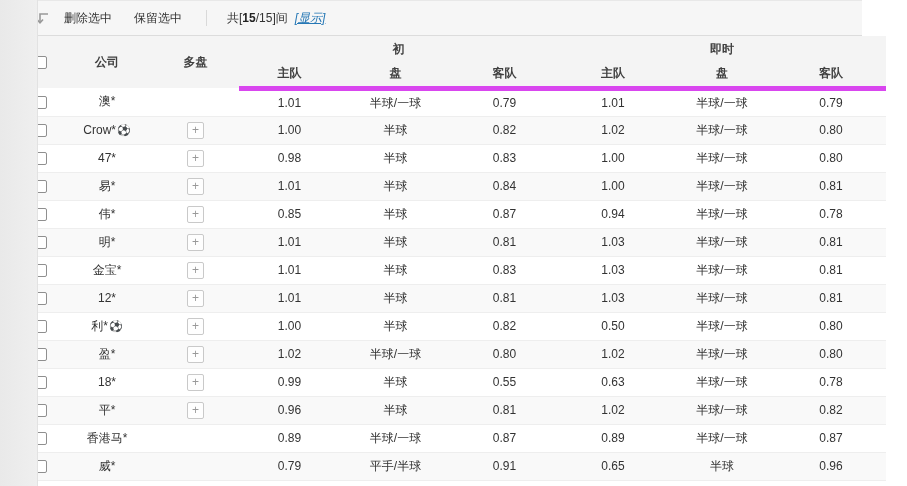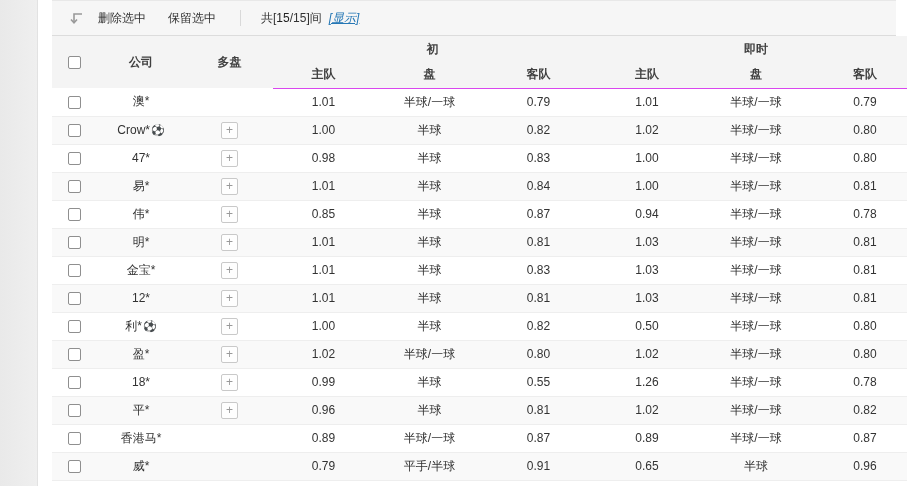--- a/index.html
+++ b/index.html
@@ -1,38 +1,38 @@
 <!DOCTYPE html>
 <html><head>
 <meta charset="utf-8">
 <style>
   * { box-sizing: border-box; }
   html,body { margin:0; padding:0; background:#fff; }
   body { font-family:"Liberation Sans","DejaVu Sans",sans-serif; }
   .page { position:relative; width:907px; height:486px; background:#fff; overflow:hidden; }
   .left-gutter { position:absolute; left:0; top:0; width:38px; height:486px;
     background:linear-gradient(to right,#e9e9e9,#efefef); border-right:1px solid #e2e2e2; }
-  .content { margin-left:52px; width:844px; }
+  .content { margin-left:18px; width:844px; }
 
   
   .toolbar { height:36px; background:#f6f6f6; border-top:1px solid #e8e8e8;
     border-bottom:1px solid #dcdcdc; display:flex; align-items:center;
     font-size:12px; color:#333; padding-left:16px; }
   .tb-icon { display:inline-flex; margin-right:14px; }
   .tb-btn { margin-right:22px; cursor:pointer; color:#333; }
   .tb-divider { width:1px; height:16px; background:#d9d9d9; margin:0 20px 0 2px; }
-  .tb-count b { font-weight:normal; color:#222;text-align:right; }
+  .tb-count b { font-weight:bold; color:#222;text-align:right; }
   .tb-link { color:#2577b5; text-decoration:underline; margin-left:7px; cursor:pointer;font-style:italic; }
 
   
   table { width:868px; border-collapse:collapse; table-layout:fixed;
     font-size:12px; color:#333; }
   thead th { background:#f4f4f4; font-weight:bold; color:#404040;
     height:26px; text-align:center; padding:0; }
-  thead tr.sub th { border-bottom:1px solid #d946ef; }
+  thead tr.sub th { border-bottom:5px solid #d946ef; }
   tbody td { height:28px; text-align:center; border-bottom:1px solid #eeeeee;
     padding:0; overflow:hidden; white-space:nowrap; }
   tbody tr:nth-child(even) { background:#f9f9f9; }
 
   input[type="checkbox"] { appearance:none; -webkit-appearance:none;
     width:13px; height:13px; border:1px solid #8f8f8f; border-radius:2px;
     background:#fff; margin:0; vertical-align:middle; cursor:pointer; }
   .plus-btn { width:17px; height:17px; line-height:13px; padding:0;
     border:1px solid #c9c9c9; border-radius:2px; background:#fefefe;
     color:#999; font-size:12px; cursor:pointer; }
@@ -201,21 +201,21 @@
             <td>半球/一球</td>
             <td>0.80</td>
           </tr>
           <tr>
             <td><input type="checkbox" style=""></td>
             <td><span>18*</span></td>
             <td><button class="plus-btn">+</button></td>
             <td>0.99</td>
             <td>半球</td>
             <td>0.55</td>
-            <td>1.26</td>
+            <td>0.63</td>
             <td>半球/一球</td>
             <td>0.78</td>
           </tr>
           <tr>
             <td><input type="checkbox" style=""></td>
             <td><span>平*</span></td>
             <td><button class="plus-btn">+</button></td>
             <td>0.96</td>
             <td>半球</td>
             <td>0.81</td>

